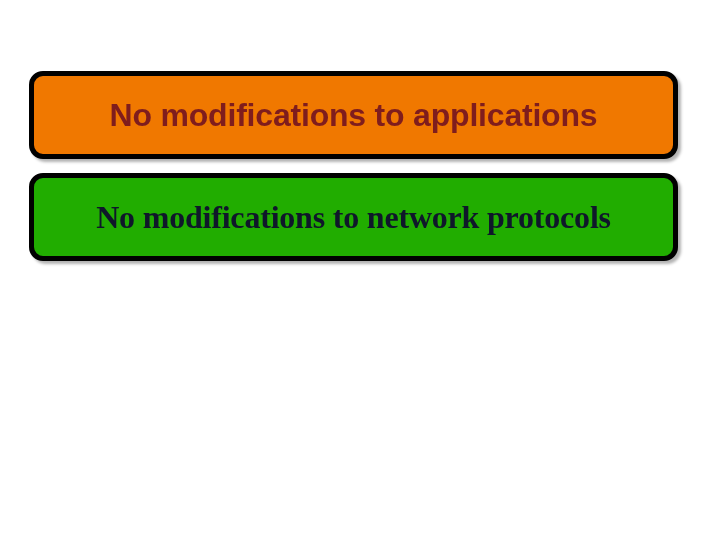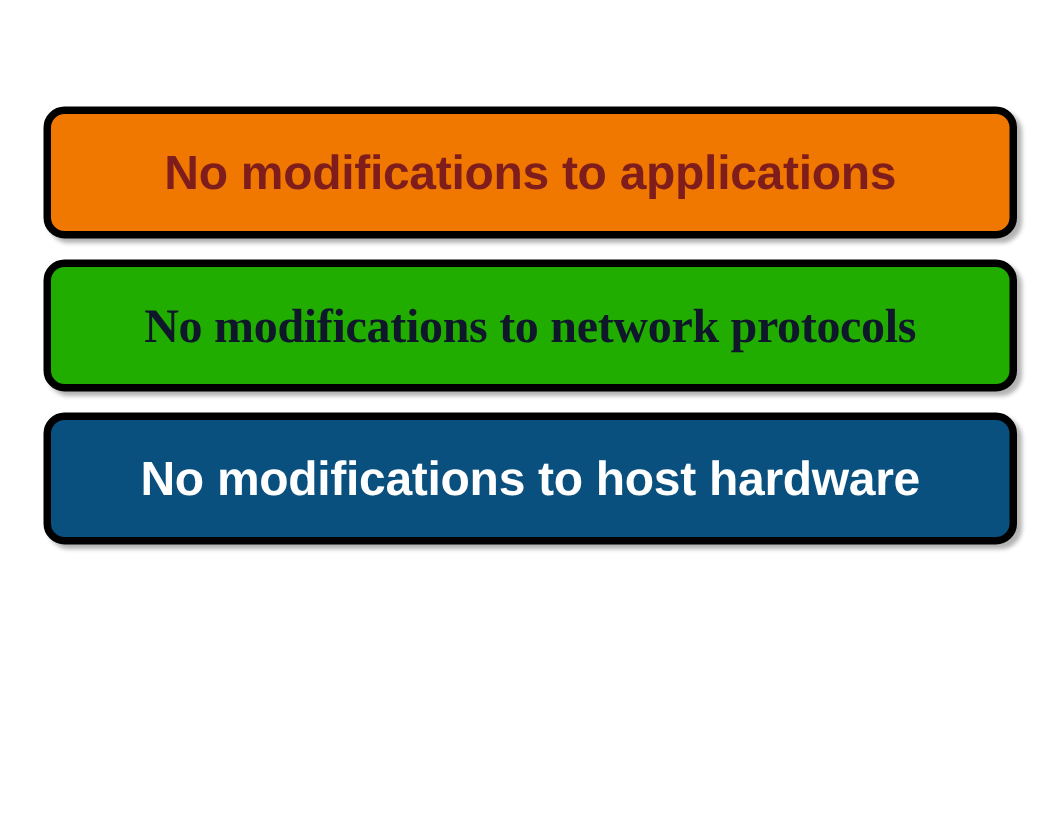--- a/index.html
+++ b/index.html
@@ -64,20 +64,17 @@
   <div id="constraint-stack">
 
     <div class="constraint-box" style="background-color: rgb(240, 120, 0); border-color: rgb(0, 0, 0);">
       <span class="constraint-label" style="color: #7f1d1d;">No modifications to applications</span>
     </div>
 
     <div class="constraint-box" style="background-color: rgb(33, 173, 0); border-color: rgb(0, 0, 0);">
       <span class="constraint-label" style="color: #0f172a; font-family: Liberation Serif, serif;">No modifications to network protocols</span>
     </div>
 
-    <div class="constraint-box" style="background-color: rgb(9, 80, 127); border-color: rgb(0, 0, 0);">
-      <span class="constraint-label" style="color: rgb(255, 255, 255);">No modifications to host hardware</span>
-    </div>
 
 
   </div>
 
 </div>
 
 </body></html>

